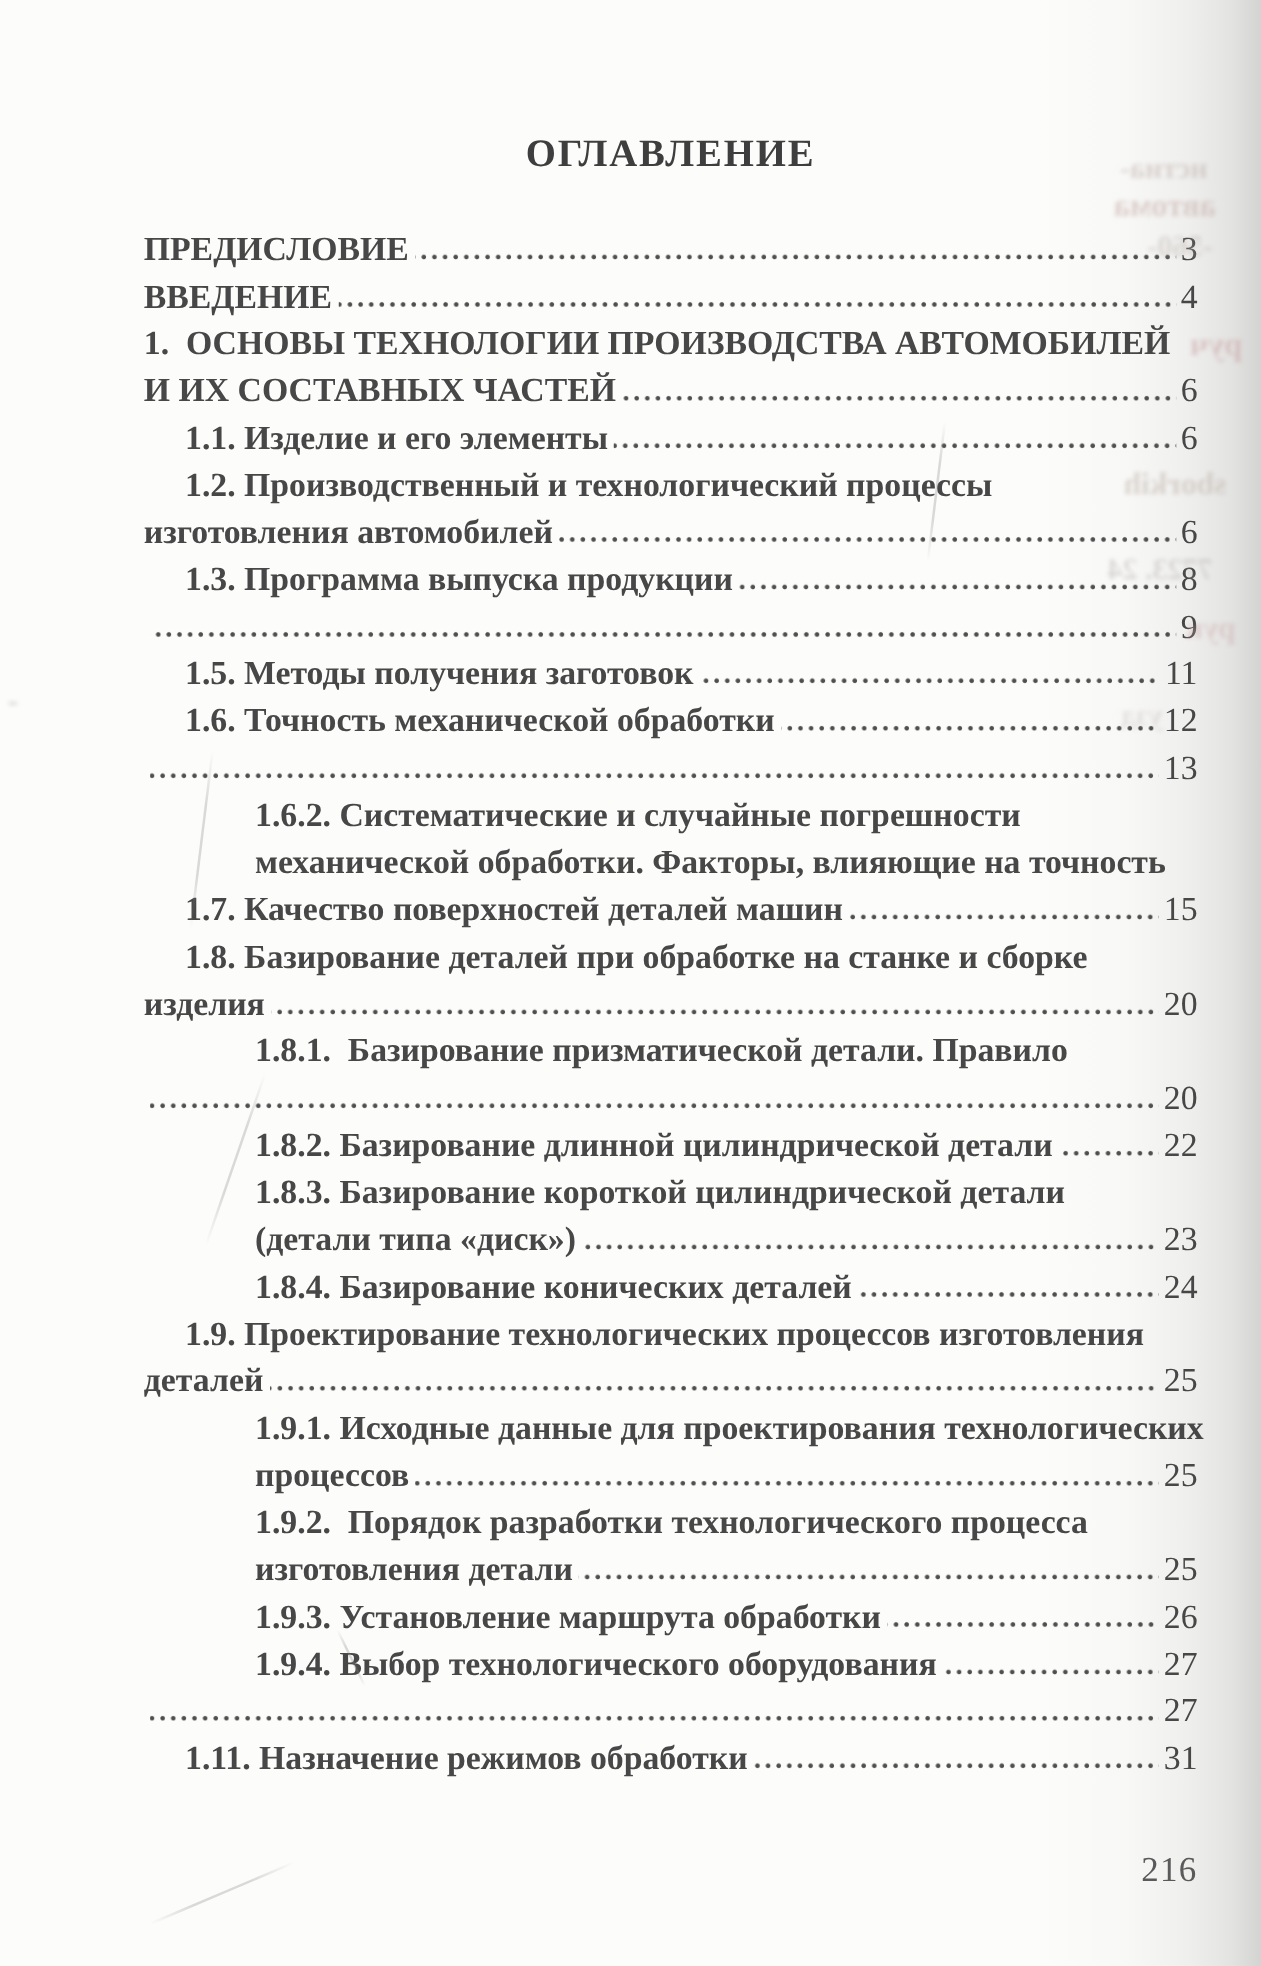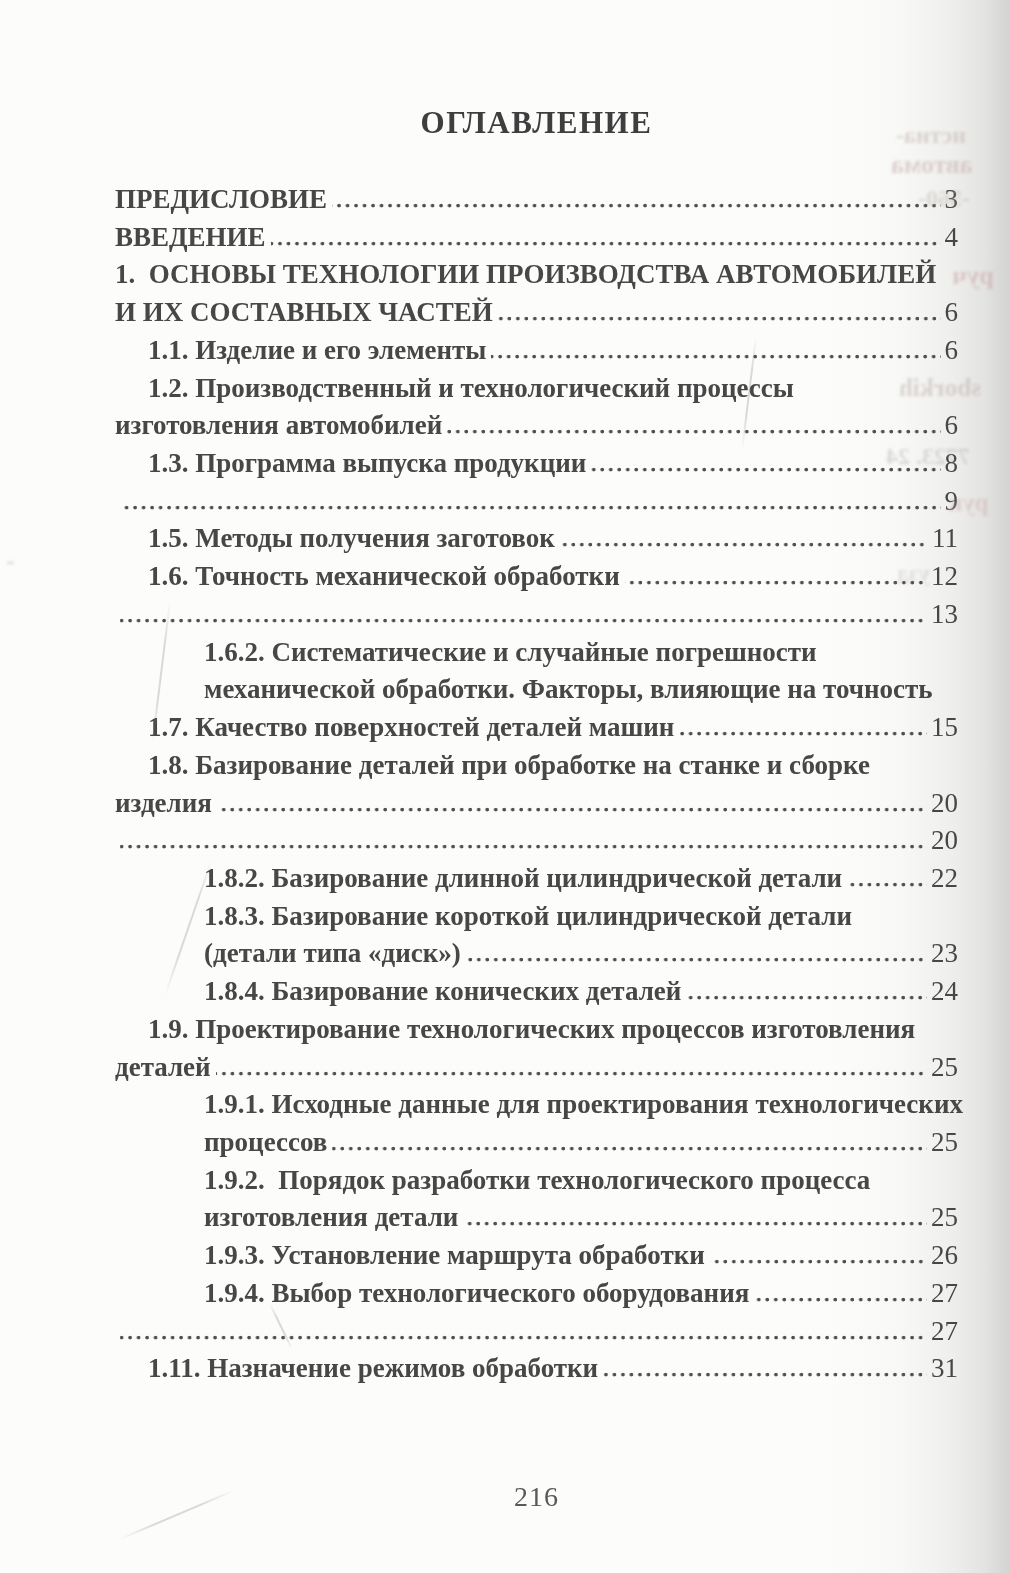--- a/index.html
+++ b/index.html
@@ -32,21 +32,21 @@
   .ind2 .toc-text{padding-left:89px;}
   .leader{
     flex:1 1 auto;height:5px;margin:0 1px 0 5px;min-width:12px;
     background-image:radial-gradient(circle at 2.1px 2.6px,#4f4f4f 1.45px,rgba(0,0,0,0) 2.2px);
     background-size:8.5px 5px;background-repeat:repeat-x;
     background-position:right 0 bottom 0;
   }
   .toc-page{flex:0 0 auto;padding-left:3px;}
   .footer-page{
     position:absolute;top:1481px;left:115px;width:843px;
-    text-align:center;font-size:28px;color:#5a5a5a;letter-spacing:1px;
+    text-align:right;font-size:28px;color:#5a5a5a;letter-spacing:1px;
   }
   .ghost{
     position:absolute;
     transform:scaleX(-1);
     filter:blur(1.7px);
     pointer-events:none;
     font-weight:bold;
     white-space:pre;
   }
   .crease{
@@ -72,20 +72,21 @@
       <div class="toc-row ind1"><span class="toc-text">1.3. Программа выпуска продукции</span><span class="leader"></span><span class="toc-page">8</span></div>
       <div class="toc-row ind1"><span class="leader"></span><span class="toc-page">9</span></div>
       <div class="toc-row ind1"><span class="toc-text">1.5. Методы получения заготовок</span><span class="leader"></span><span class="toc-page">11</span></div>
       <div class="toc-row ind1"><span class="toc-text">1.6. Точность механической обработки</span><span class="leader"></span><span class="toc-page">12</span></div>
       <div class="toc-row ind2"><span class="leader"></span><span class="toc-page">13</span></div>
       <div class="toc-row ind2"><span class="toc-text">1.6.2. Систематические и случайные погрешности</span></div>
       <div class="toc-row ind2"><span class="toc-text">механической обработки. Факторы, влияющие на точность</span></div>
       <div class="toc-row ind1"><span class="toc-text">1.7. Качество поверхностей деталей машин</span><span class="leader"></span><span class="toc-page">15</span></div>
       <div class="toc-row ind1"><span class="toc-text">1.8. Базирование деталей при обработке на станке и сборке</span></div>
       <div class="toc-row ind0"><span class="toc-text">изделия</span><span class="leader"></span><span class="toc-page">20</span></div>
+      <div class="toc-row ind2"><span class="toc-text">1.8.1.  Базирование призматической детали. Правило</span></div>
       <div class="toc-row ind2"><span class="leader"></span><span class="toc-page">20</span></div>
       <div class="toc-row ind2"><span class="toc-text">1.8.2. Базирование длинной цилиндрической детали</span><span class="leader"></span><span class="toc-page">22</span></div>
       <div class="toc-row ind2"><span class="toc-text">1.8.3. Базирование короткой цилиндрической детали</span></div>
       <div class="toc-row ind2"><span class="toc-text">(детали типа «диск»)</span><span class="leader"></span><span class="toc-page">23</span></div>
       <div class="toc-row ind2"><span class="toc-text">1.8.4. Базирование конических деталей</span><span class="leader"></span><span class="toc-page">24</span></div>
       <div class="toc-row ind1"><span class="toc-text">1.9. Проектирование технологических процессов изготовления</span></div>
       <div class="toc-row ind0"><span class="toc-text">деталей</span><span class="leader"></span><span class="toc-page">25</span></div>
       <div class="toc-row ind2"><span class="toc-text">1.9.1. Исходные данные для проектирования технологических</span></div>
       <div class="toc-row ind2"><span class="toc-text">процессов</span><span class="leader"></span><span class="toc-page">25</span></div>
       <div class="toc-row ind2"><span class="toc-text">1.9.2.  Порядок разработки технологического процесса</span></div>

